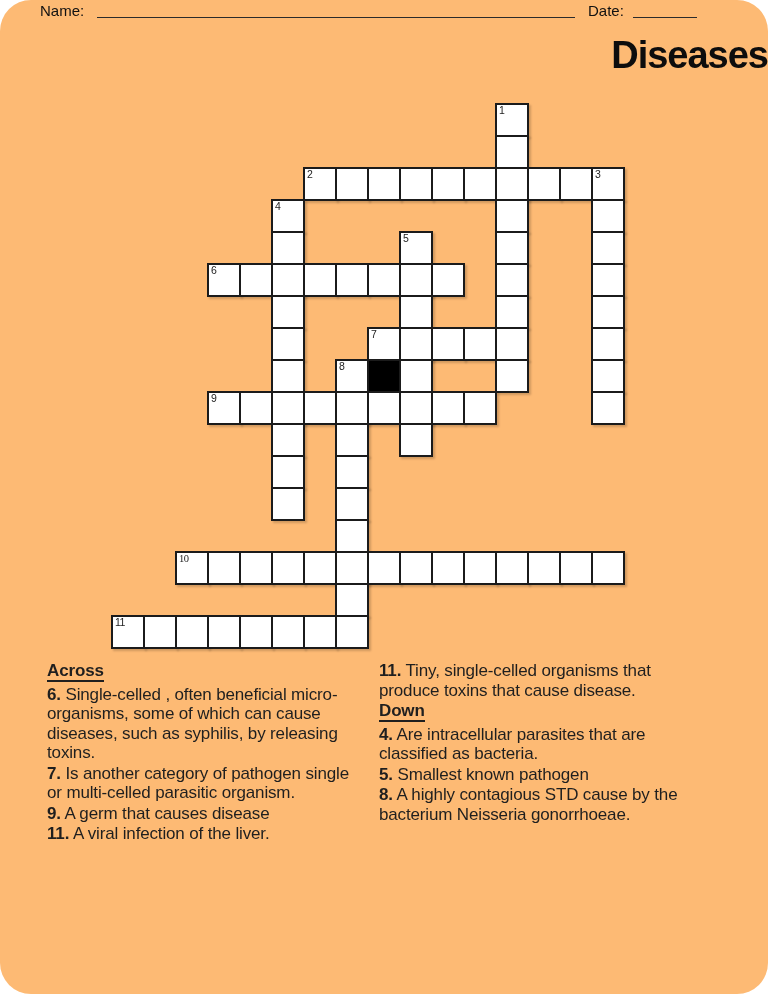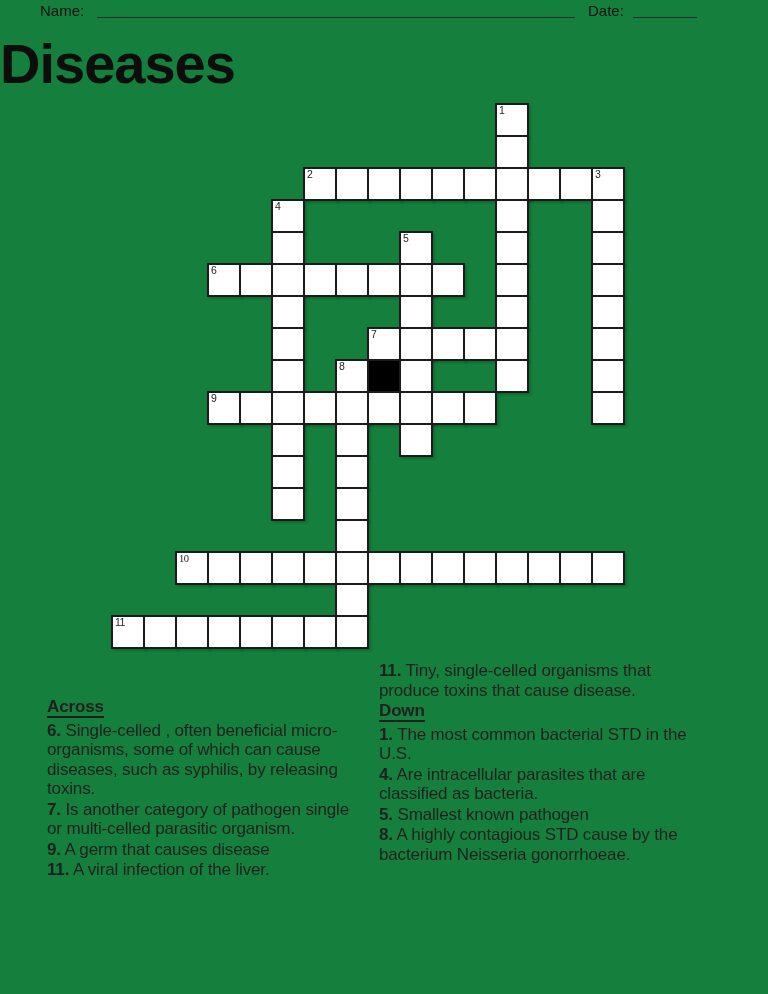--- a/index.html
+++ b/index.html
@@ -1,47 +1,48 @@
 <!DOCTYPE html>
 <html><head>
 <meta charset="utf-8">
 <style>
   html,body { margin:0; padding:0; background:#ffffff; }
   .page {
-    position:relative; width:768px; height:994px; background:#15803d;
+    position:relative; width:768px; height:994px; background:#fdba74;
     font-family:"Liberation Sans","DejaVu Sans",sans-serif; color:#1a1a1a;
     overflow:hidden;
+    border-radius:31px;
   }
   
   .hdr-label { position:absolute; top:2px; font-size:15px; color:#111; }
   .name-label { left:40px; }
   .date-label { left:588px; }
   .blank-line { position:absolute; top:1px; height:16px; border-bottom:1.6px solid #2b2b2b; }
   .name-line { left:97px;  width:478px; }
   .date-line { left:633px; width:64px; }
   
   .title {
-    position:absolute; top:36px; left:0; width:100%; text-align:left;
-    font-size:56px; font-weight:600; letter-spacing:-1px; line-height:1; color:#0d0d0d;
+    position:absolute; top:36px; left:0; width:100%; text-align:right;
+    font-size:38px; font-weight:600; letter-spacing:-1px; line-height:1; color:#0d0d0d;
   }
   
   .grid { position:absolute; left:112px; top:104px; width:516px; height:548px; }
   .cell {
     position:absolute; width:34px; height:34px; box-sizing:border-box;
     border:2px solid #1b1b1b; background:#ffffff;
     box-shadow:2px 2px 2px rgba(0,0,0,0.18);
   }
   .cell.black { background:#000000; }
   .cellnum {
     position:absolute; top:0px; left:2px; font-size:10.5px; line-height:11px;
     color:#222; letter-spacing:-0.5px;
   }
   
   .clues-col { position:absolute; top:661px; font-size:17px; line-height:19.5px; letter-spacing:-0.15px; color:#1f1f1f; }
-  .col-left  { left:47px;  width:314px;margin-top:36px; }
+  .col-left  { left:47px;  width:314px; }
   .col-right { left:379px; width:322px; }
   .clue-heading { margin:0 0 4px 0; font-weight:bold; }
   .clue-heading .hd { border-bottom:2px solid #1f1f1f; }
   .down-heading { margin-top:1px; }
   .clue { margin:0 0 1px 0; }
   .clue b { font-weight:bold; }
 </style>
 </head>
 <body>
 
@@ -175,20 +176,19 @@
         <p class="clue"><b>11.</b> A viral infection of the liver.</p>
       </div>
   </div>
 
   <div class="clues-col col-right">
     <div id="across-right">
         <p class="clue"><b>11.</b> Tiny, single-celled organisms that produce toxins that cause disease.</p>
       </div>
     <div class="clue-heading down-heading"><span class="hd">Down</span></div>
     <div id="down-list">
-        <p class="clue"><b>1.</b> The most common bacterial STD in the U.S.</p>
         <p class="clue"><b>4.</b> Are intracellular parasites that are classified as bacteria.</p>
         <p class="clue"><b>5.</b> Smallest known pathogen</p>
         <p class="clue"><b>8.</b> A highly contagious STD cause by the bacterium Neisseria gonorrhoeae.</p>
       </div>
   </div>
 
 </div>
 
 </body></html>

